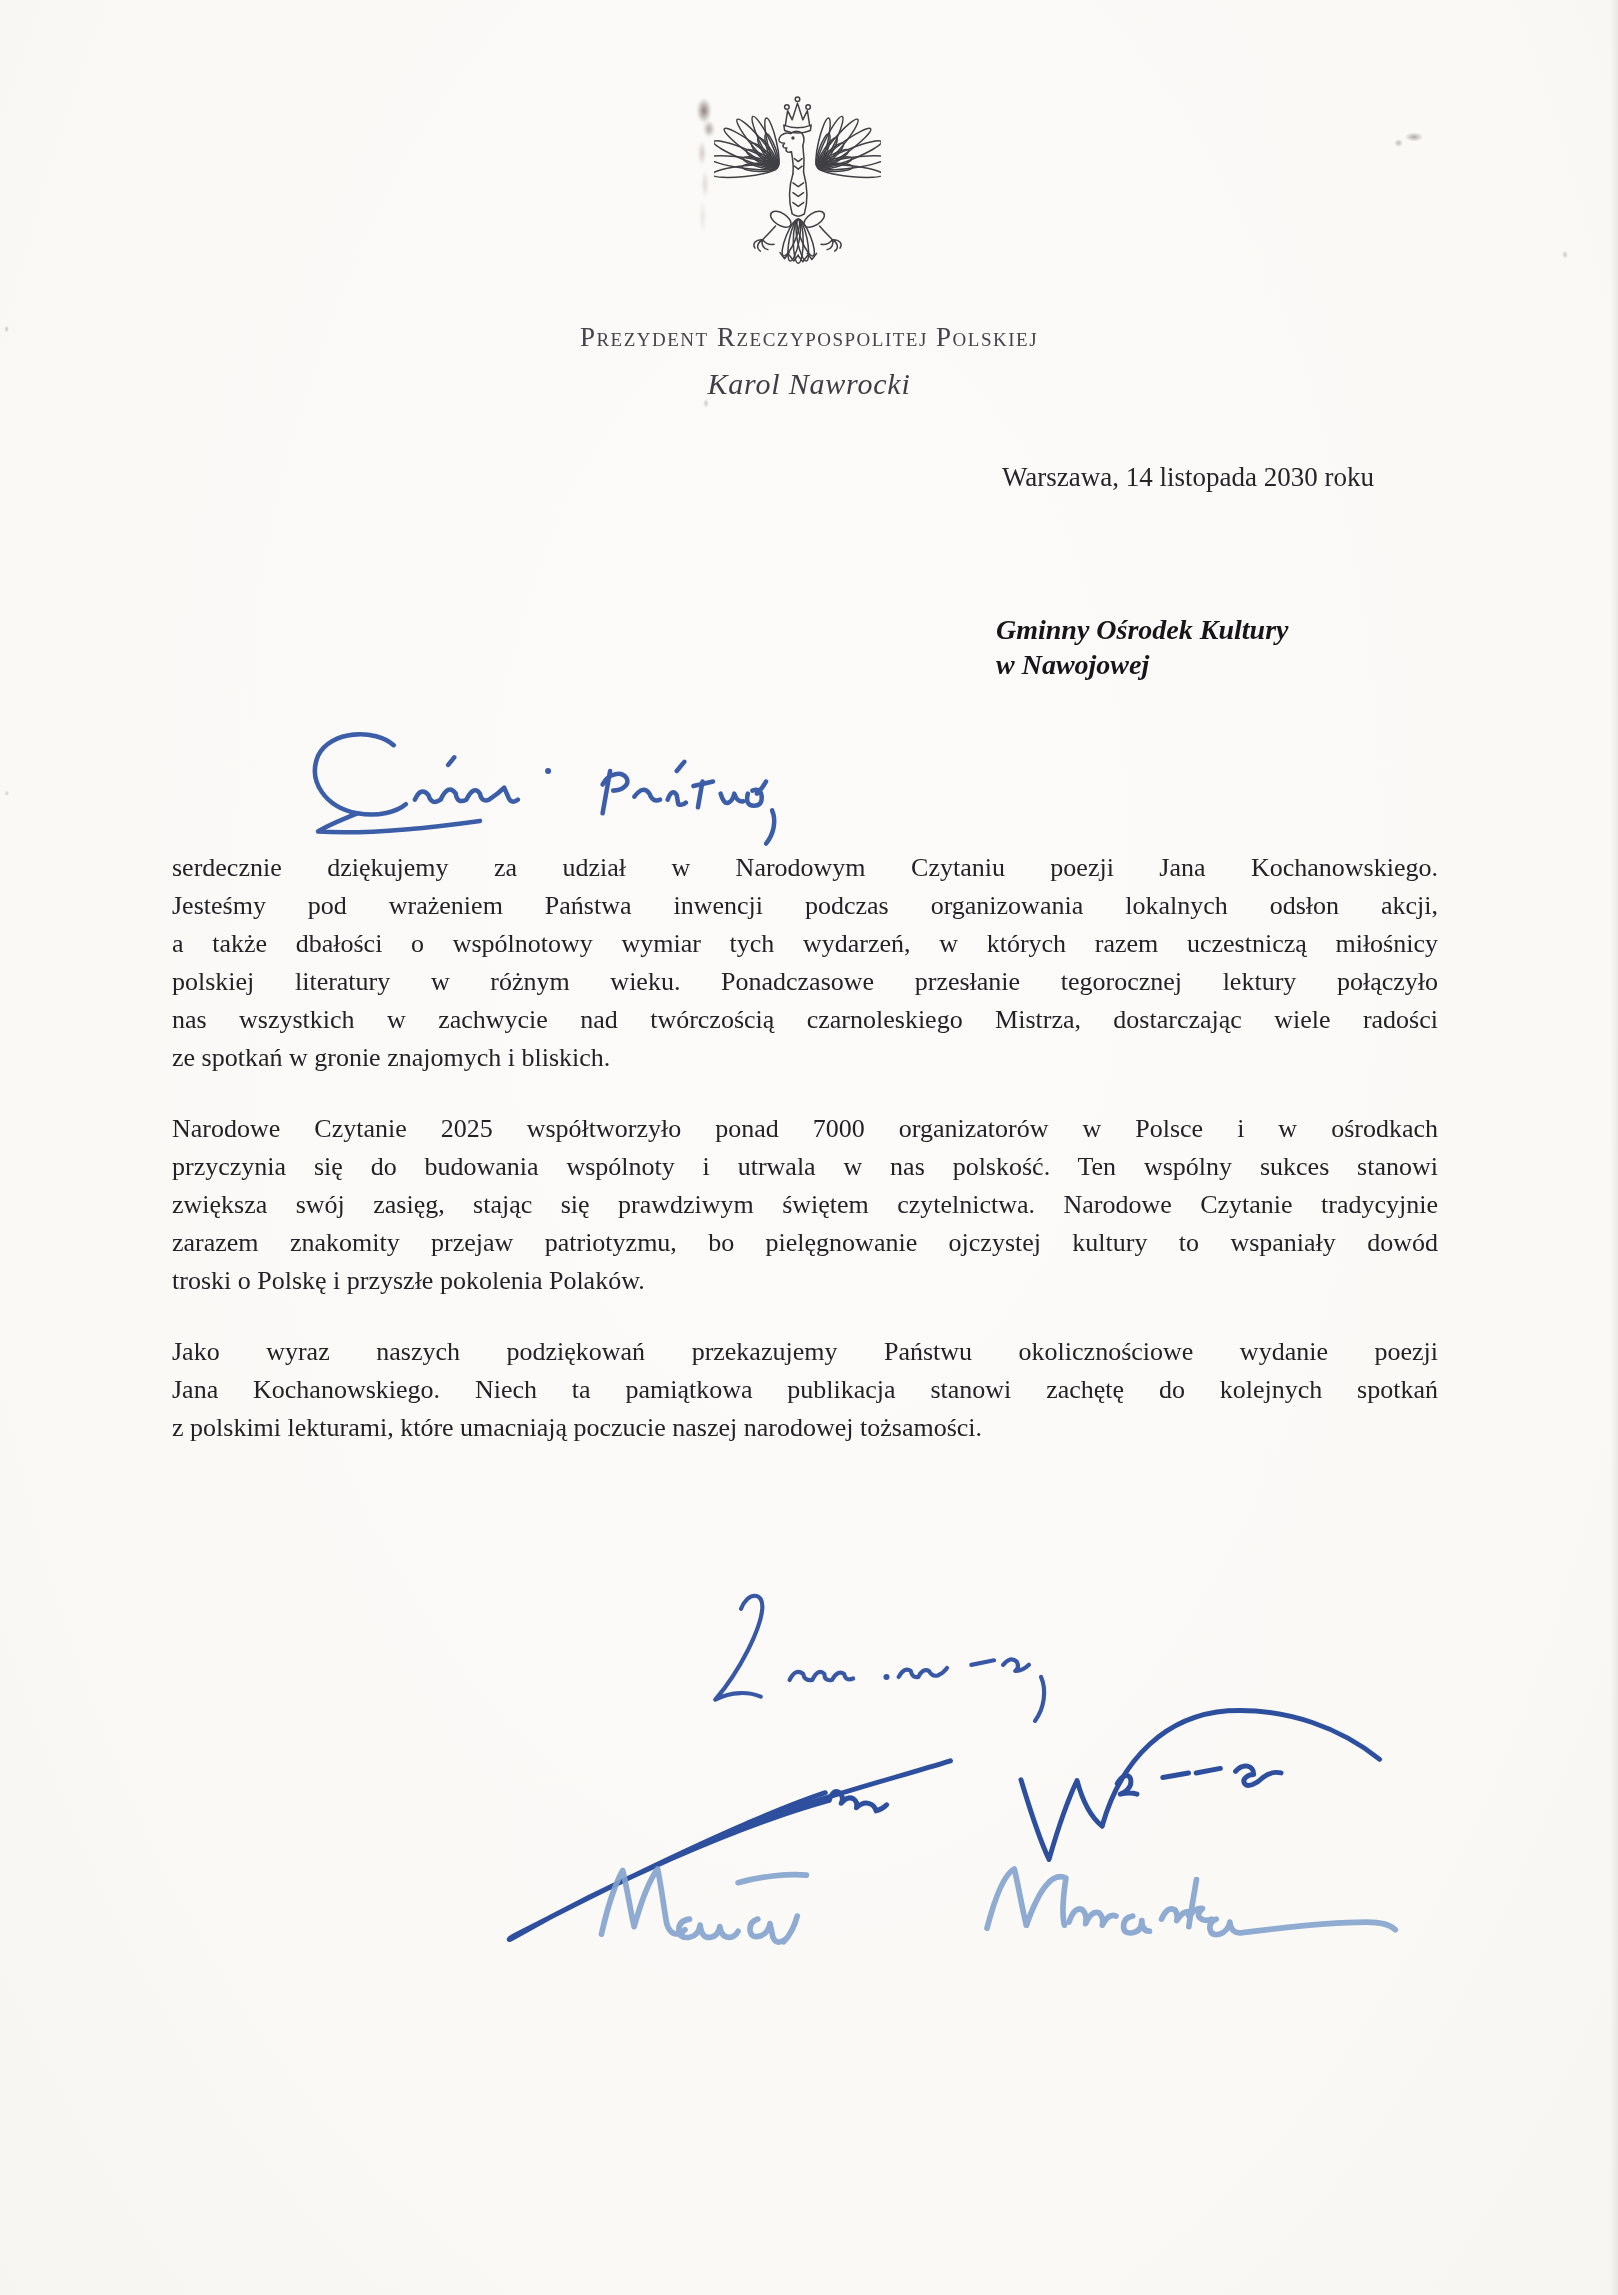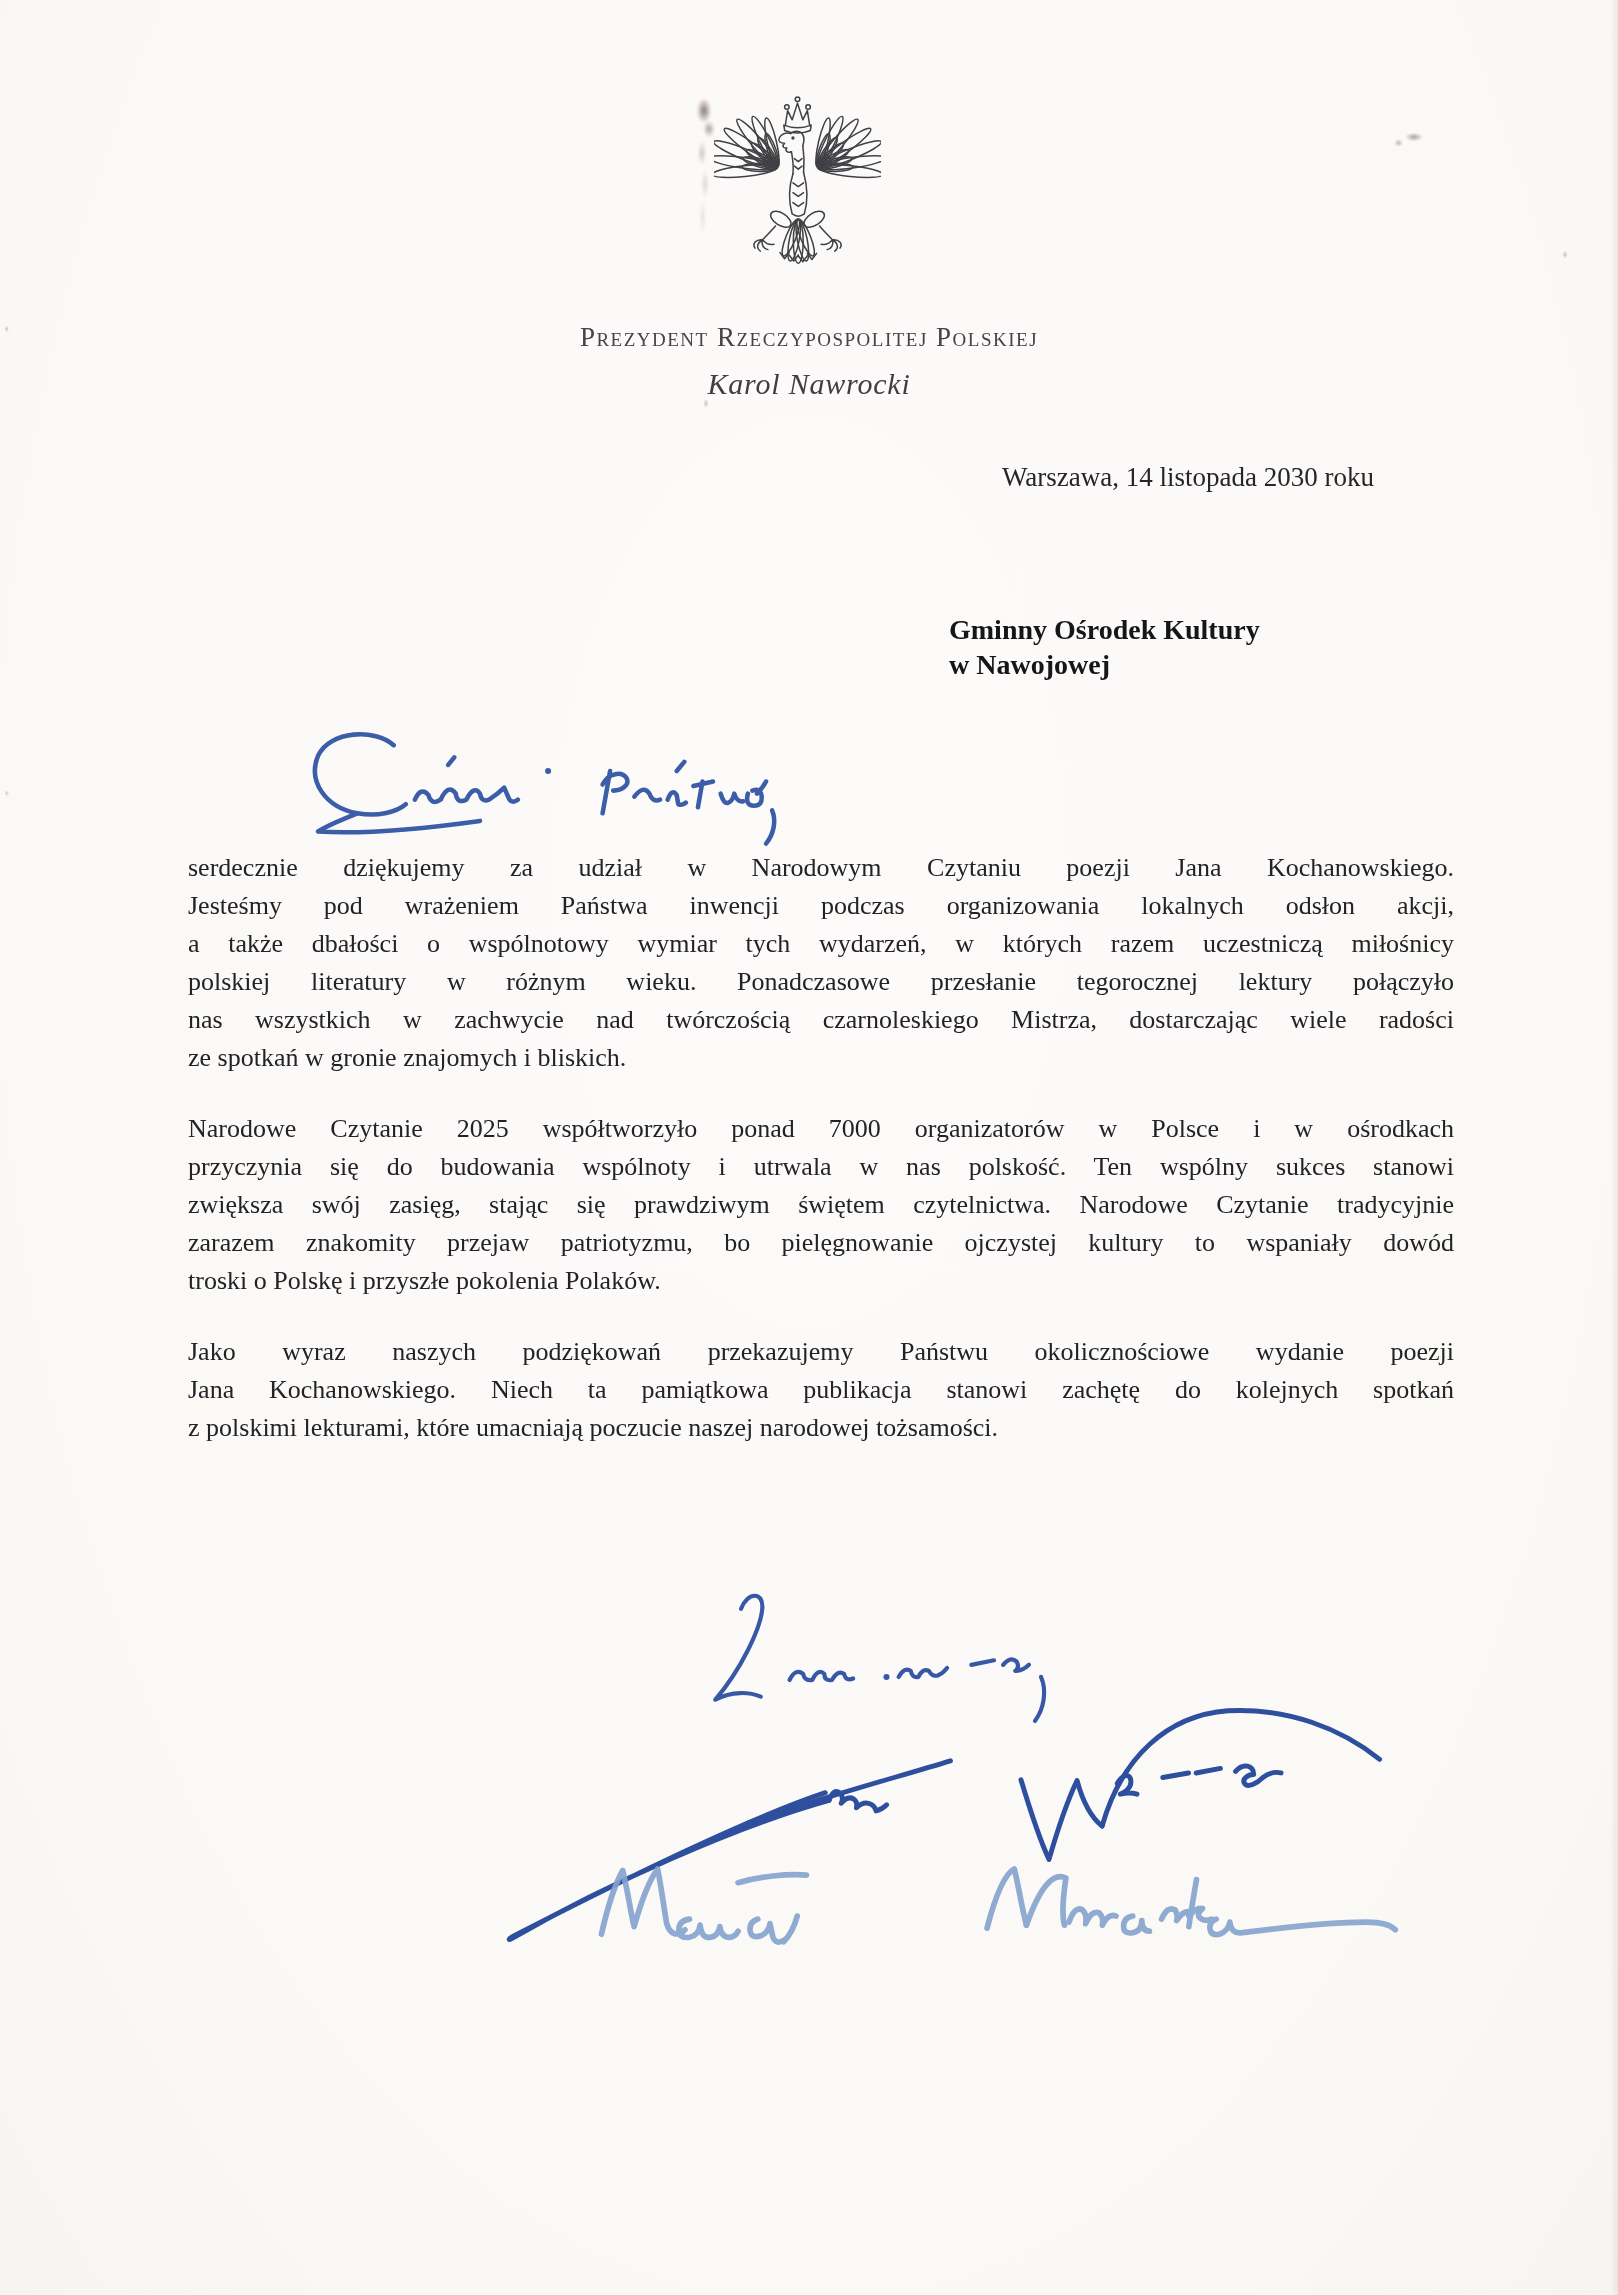--- a/index.html
+++ b/index.html
@@ -18,22 +18,22 @@
   .office-title{
     position:absolute;left:0;right:0;top:319px;text-align:center;
     font-variant:small-caps;font-size:27px;line-height:36px;letter-spacing:1.5px;
     color:#46424a;
   }
   .sender-name{
     position:absolute;left:0;right:0;top:366px;text-align:center;
     font-size:30px;line-height:36px;letter-spacing:0.8px;color:#413d45;font-style:italic;
   }
   .dateline{position:absolute;left:1002px;top:458px;font-size:27px;line-height:39px;color:#26252a;}
-  .recipient{position:absolute;left:949px;top:612px;font-size:28px;line-height:35px;font-weight:bold;color:#161519;}
-  .body-text{position:absolute;left:188px;top:849px;width:1266px;font-size:26px;color:#232227;}
+  .recipient{position:absolute;left:996px;top:612px;font-size:28px;line-height:35px;font-weight:bold;color:#161519;font-style:italic;}
+  .body-text{position:absolute;left:172px;top:849px;width:1266px;font-size:26px;color:#232227;}
   .body-text .para{margin:0 0 33px 0;}
   .body-text .ln{height:38px;line-height:38px;white-space:nowrap;}
   .body-text .jl{text-align:justify;text-align-last:justify;white-space:normal;height:38px;overflow:hidden;}
   .body-text .last{text-align:center;text-align-last:left;}
   svg.ink{position:absolute;pointer-events:none;}
   
   .streak{
     position:absolute;left:689px;top:94px;width:33px;height:152px;filter:blur(0.8px);
     background:
       radial-gradient(10.6px 18px at 15px 16.7px, rgba(88,68,64,.70), rgba(88,68,64,0) 70%),

